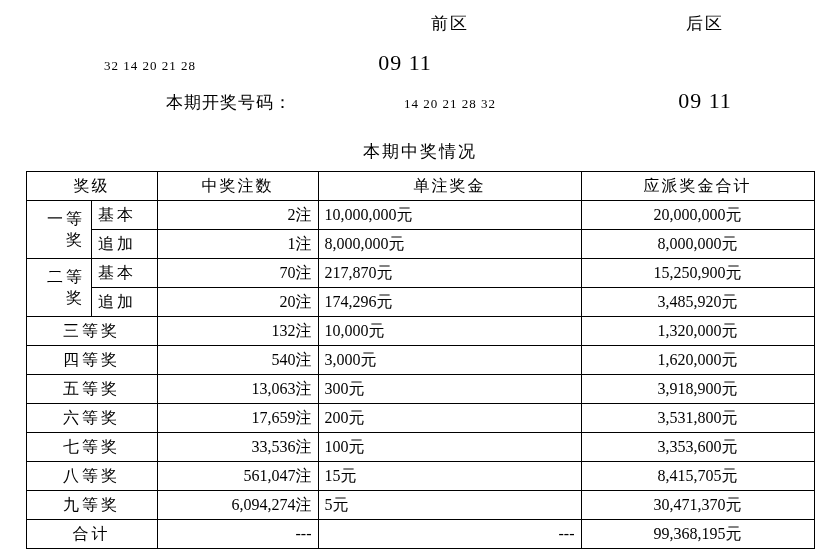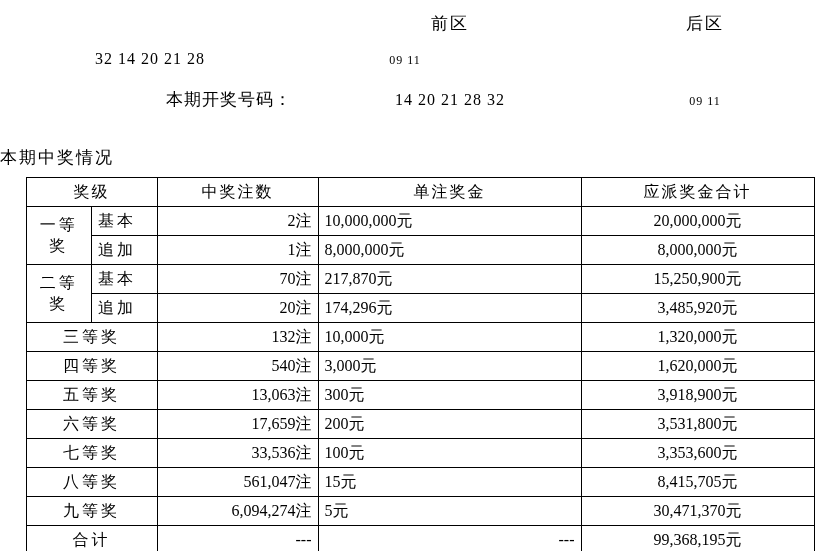--- a/index.html
+++ b/index.html
@@ -35,38 +35,39 @@
     width: 300px;
     text-align: right;
     padding-right: 8px;
     font-size: 17px;
     letter-spacing: 1px;
     box-sizing: border-box;
   }
   .hr-front {
     width: 300px;
     text-align: center;
-    font-size: 16px;
+    font-size: 13px;
     letter-spacing: 1px;
   }
   .hr-back {
     width: 210px;
     text-align: center;
-    font-size: 12px;
+    font-size: 22px;
     letter-spacing: 1px;
   }
   .zone-title {
     font-size: 17px;
     letter-spacing: 2px;
   }
 
   .section-title {
+    text-align: center;
     font-size: 17px;
     letter-spacing: 2px;
-    margin: 20px 0 8px 0;
+    margin: 14px 0 8px 0;
   }
 
   
   .prize-table {
     border-collapse: collapse;
     width: 742px;
     margin: 0 auto;
     table-layout: fixed;
   }
   .prize-table th,
@@ -81,21 +82,21 @@
     text-align: center;
     letter-spacing: 2px;
   }
   .c-level   { width: 118px; text-align: center; letter-spacing: 3px; }
   .c-sub     { width: 82px;  text-align: left; letter-spacing: 3px; }
   .c-count   { width: 148px; text-align: right; }
   .c-unit    { width: 250px; text-align: left; }
   .c-total   { width: 220px; text-align: center; }
 
   .merged-level {
-    text-align: center;
+    text-align: right;
     letter-spacing: 3px;
   }
   .span-level {
     text-align: center;
     letter-spacing: 3px;
   }
   .total-row td.c-level {
     letter-spacing: 3px;
   }
   .dash {

